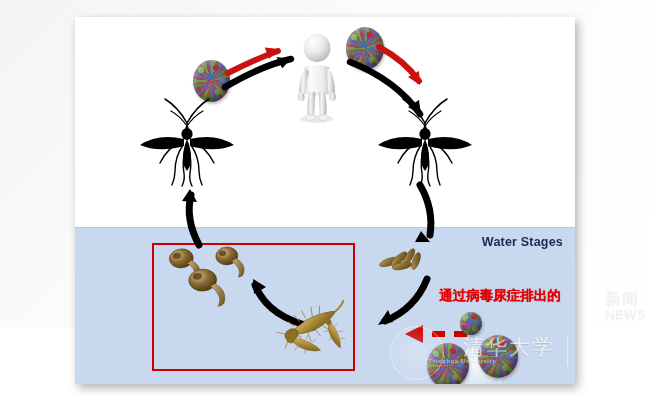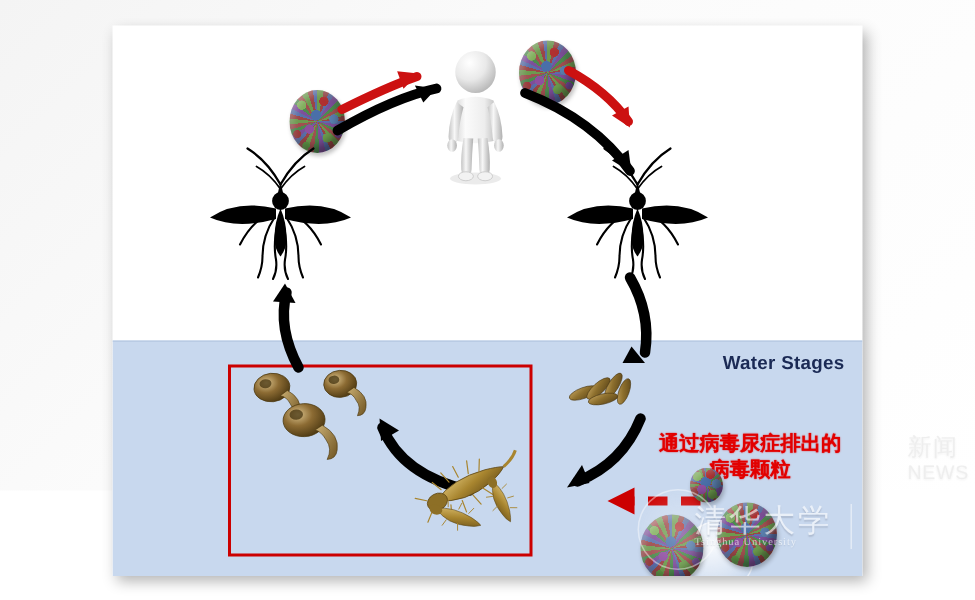--- a/index.html
+++ b/index.html
@@ -96,20 +96,21 @@
     display:flex;align-items:center;
     opacity:.62;
     pointer-events:none;
   }
   #wm .cn{
     font-family:"Liberation Serif", serif;
     font-size:21px;color:#ffffff;
     letter-spacing:2px;
     text-shadow:0 1px 1px rgba(120,130,150,.55);
     line-height:20px;
+    margin-left:35px;
   }
   #wm .en{
     font-family:"Liberation Serif", serif;
     font-size:7px;color:#ffffff;
     letter-spacing:.6px;text-align:left;
     text-shadow:0 1px 1px rgba(120,130,150,.45);
   }
   #wm .bar{
     width:1px;height:30px;background:rgba(255,255,255,.8);
     margin:0 9px 0 10px;
@@ -381,21 +382,20 @@
         <g transform="translate(22,22) rotate(-3)">
           <ellipse cx="17" cy="14" rx="14" ry="11" fill="url(#gPupaBody)" stroke="#4b380f" stroke-width=".5"></ellipse>
           <ellipse cx="12" cy="10" rx="4.5" ry="3.4" fill="#3d2d0c" opacity=".7"></ellipse>
           <path d="M29 18 q11 7 9 17 q-1 6 -7 6 q4 -7 0 -13 q-3 -6 -7 -7 z" fill="url(#gPupaTail)" stroke="#4b380f" stroke-width=".4"></path>
         </g>
       </svg>
     </div>
 
     <div id="annot">
       <div>通过病毒尿症排出的</div>
-      <div>病毒颗粒</div>
     </div>
 
     <div>
       <div class="virus" style="left:385px;top:295px;width:22px;height:23px;"></div>
       <div class="ghost" style="left:380px;top:330px;width:46px;height:46px;"></div>
       <div class="virus" style="left:352px;top:326px;width:42px;height:45px;"></div>
       <div class="virus" style="left:403px;top:318px;width:40px;height:43px;"></div>
     </div>
 
     <div id="wm">

